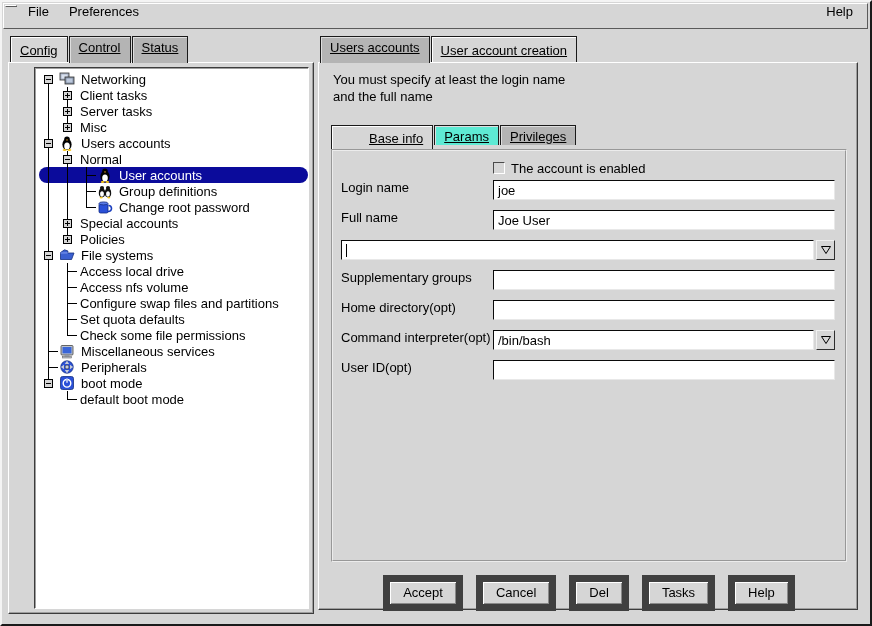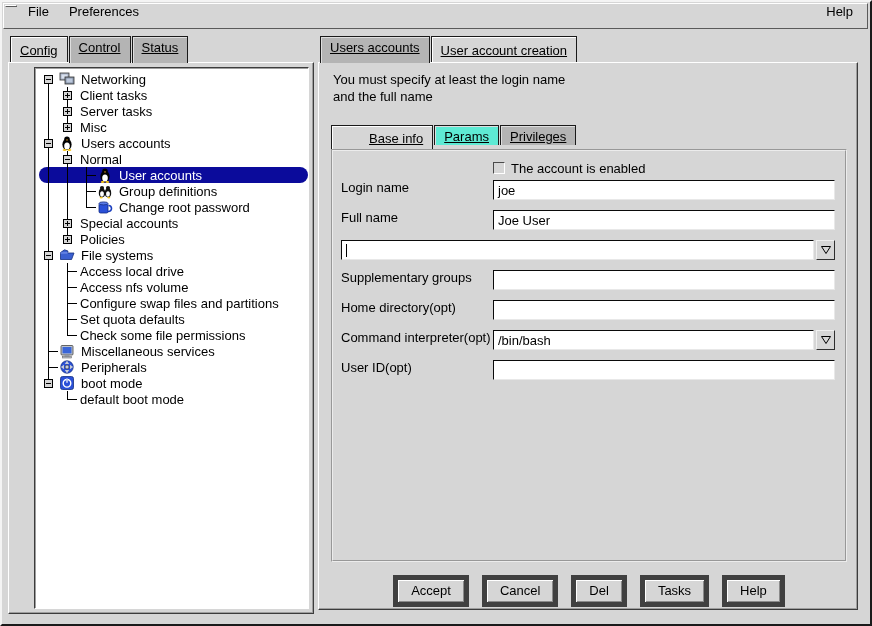--- a/index.html
+++ b/index.html
@@ -101,21 +101,21 @@
   .caret { width:1px; height:13px; background:#000; flex:none; }
   .combo-btn {
     width:19px; height:20px; flex:none; margin-left:2px; padding:0;
     background:#d6d6d6; border:1px solid; border-color:#f0f0f0 #2e2e2e #2e2e2e #f0f0f0;
     display:flex; align-items:center; justify-content:center; cursor:default;
   }
   .button-row { margin-top:13px; display:flex; justify-content:center; gap:13px; }
   .btn {
     font-family:"Liberation Sans", sans-serif; font-size:13px;
     background:#d6d6d6; padding:3px 13px 4px; cursor:default;
-    border:5px solid #404040;
+    border:7px solid #404040;
     box-shadow:inset 1px 1px 0 #ffffff, inset -1px -1px 0 #8a8a8a;
     min-width:44px;
   }
 </style>
 </head>
 <body>
 
 <div class="window">
 
   <div class="menubar">

